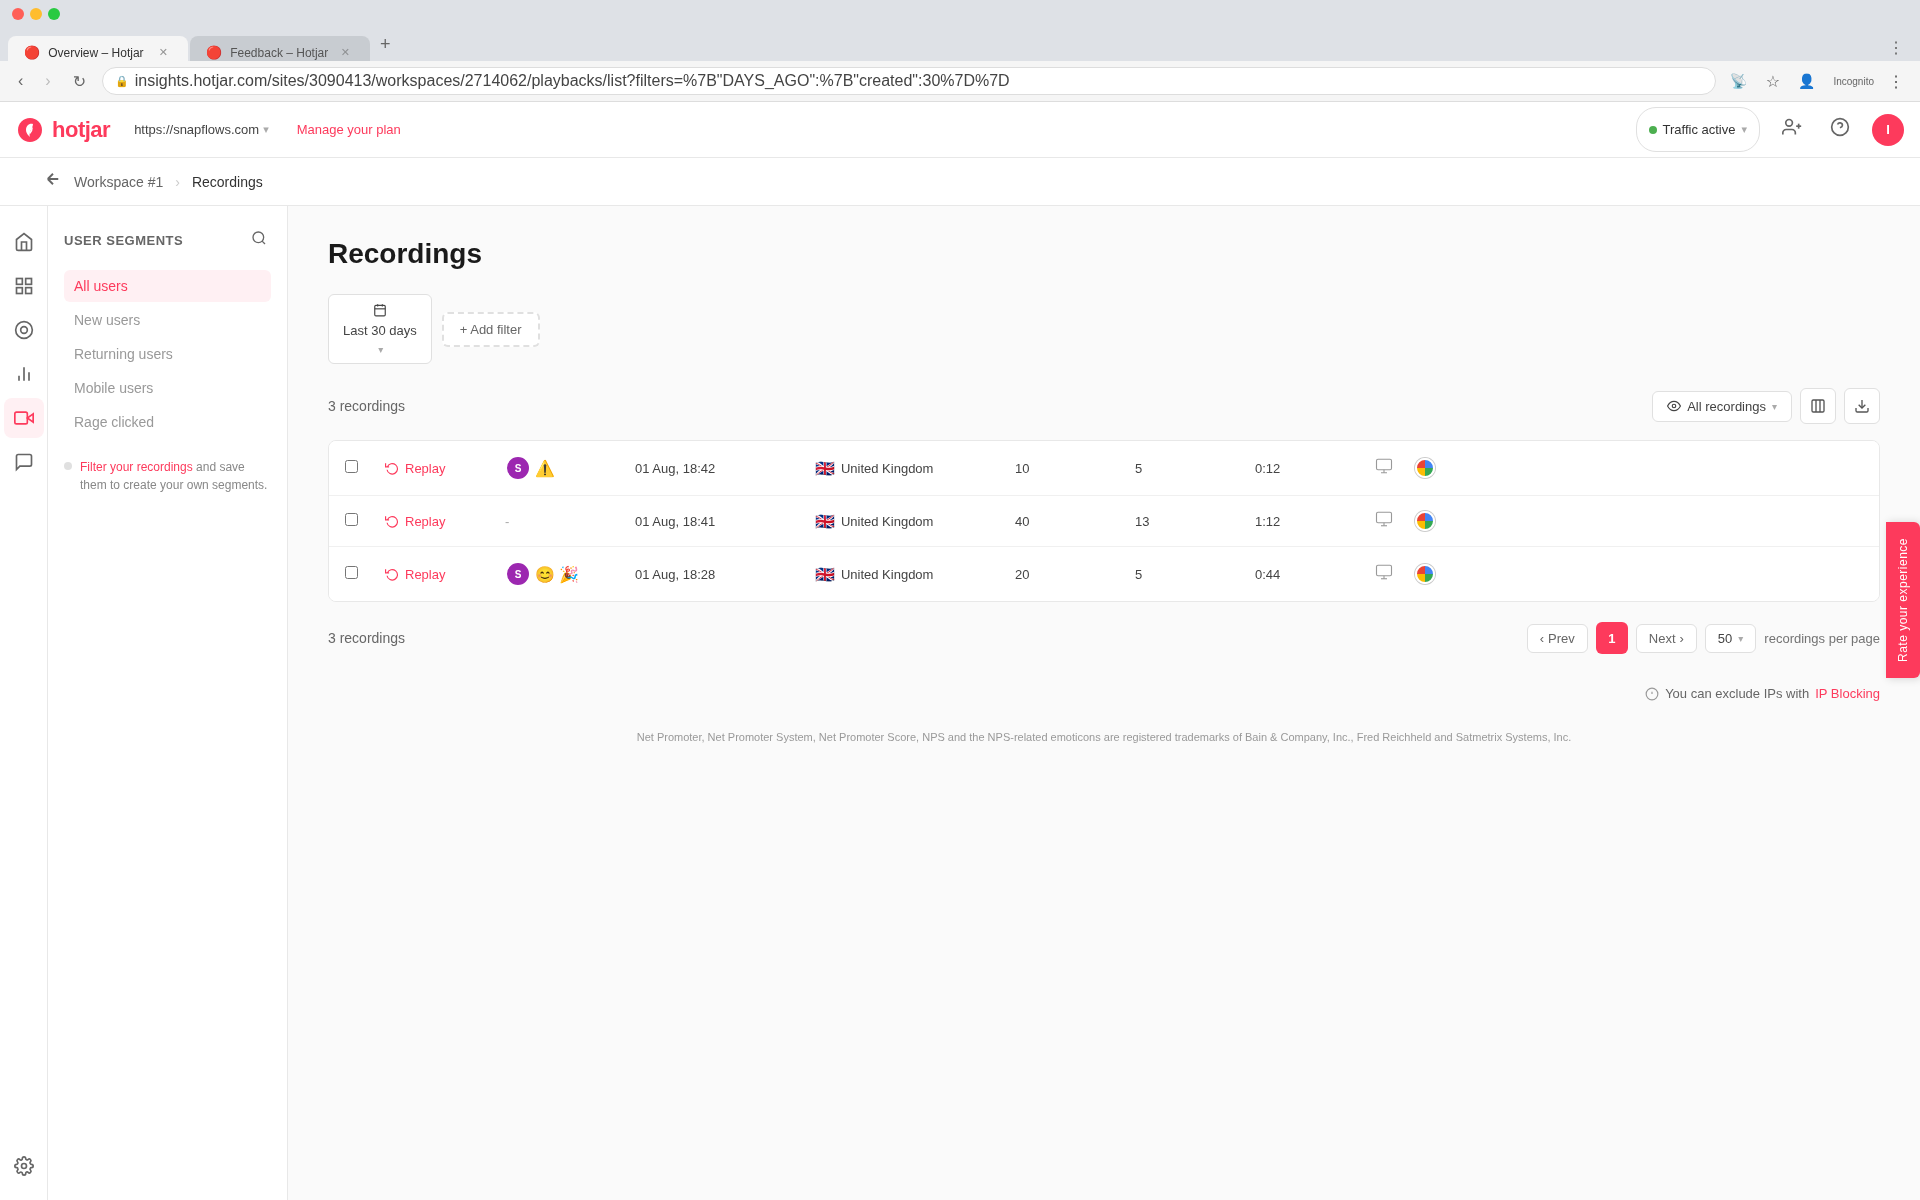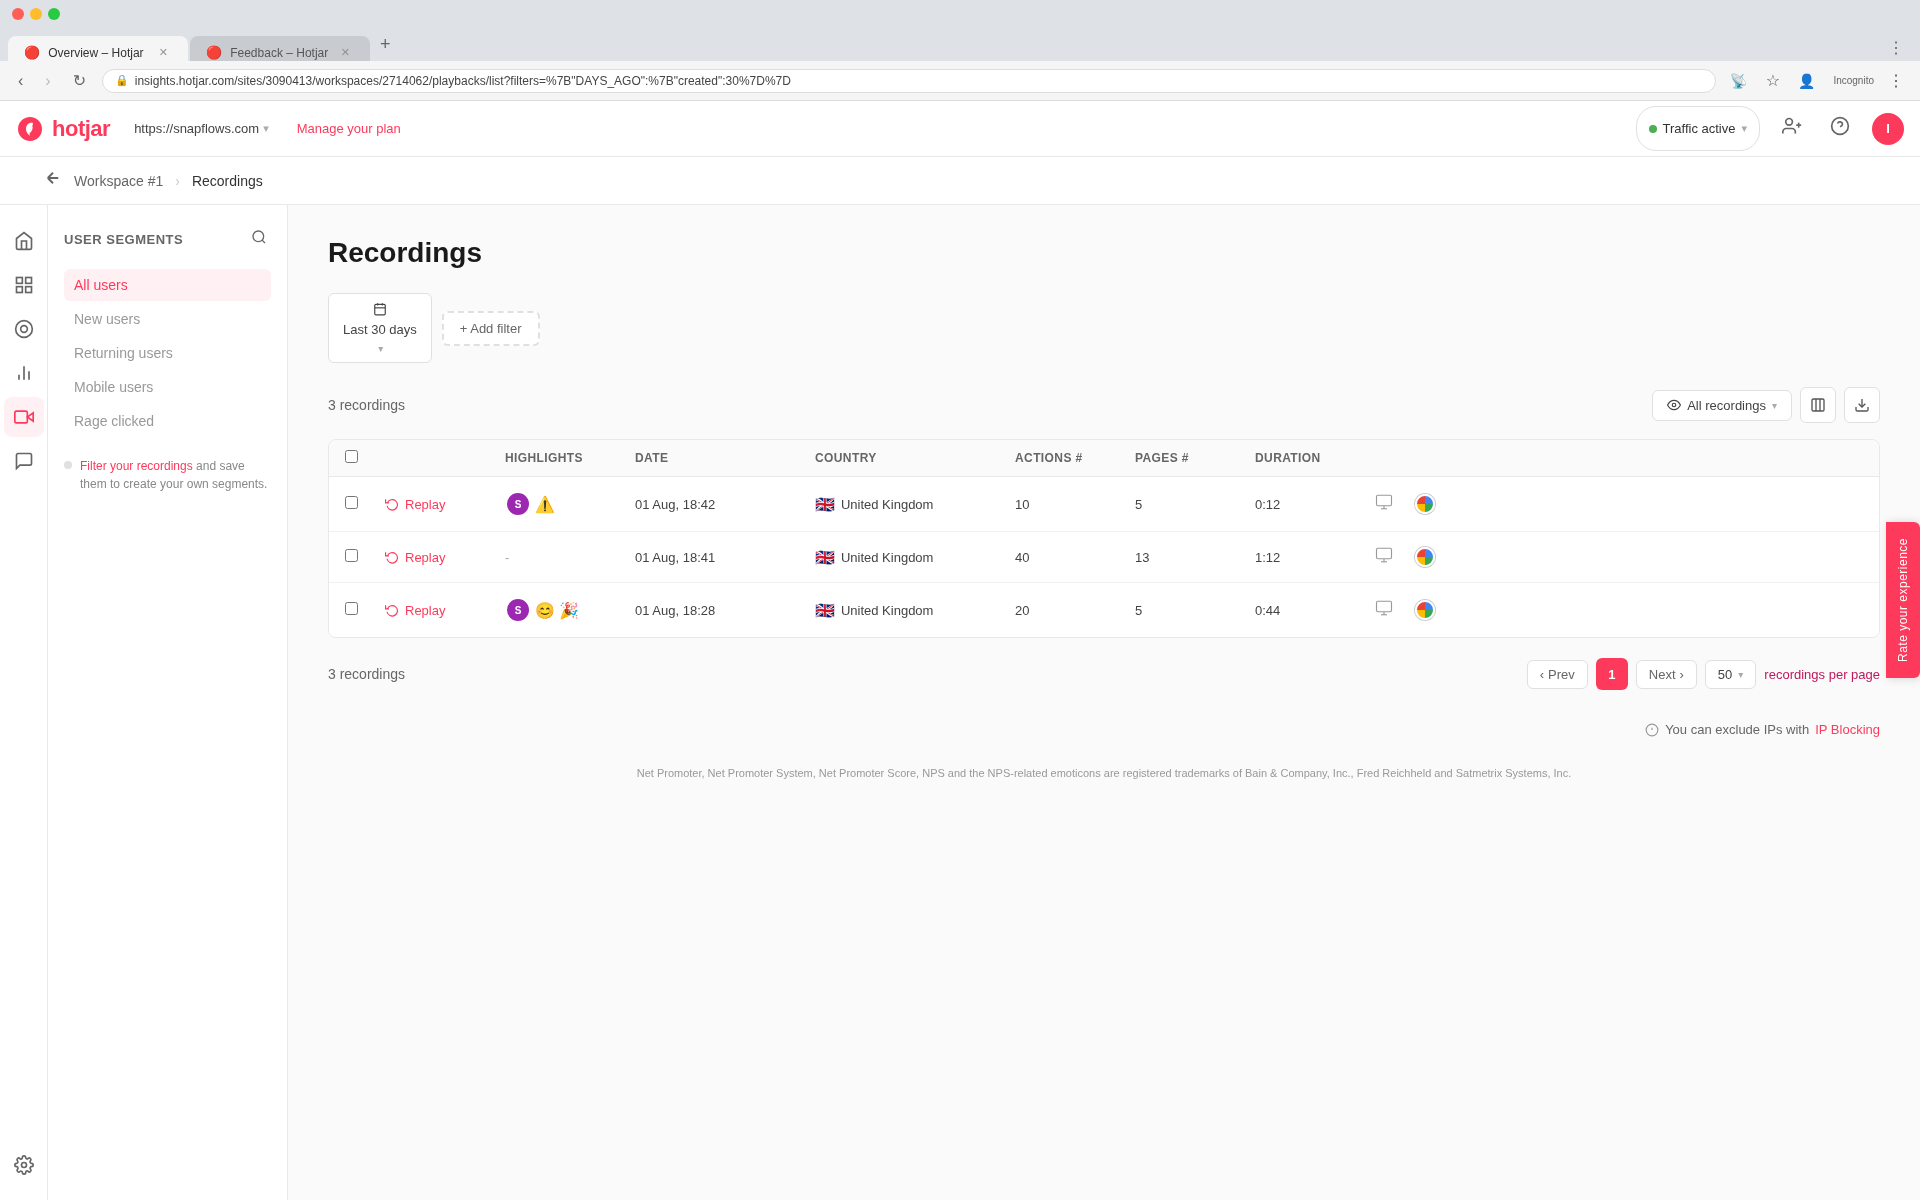--- a/index.html
+++ b/index.html
@@ -87,21 +87,21 @@
     .cell-num { font-size: 13px; color: #444; }
     .cell-duration { font-size: 13px; color: #444; }
     .cell-device { color: #888; font-size: 16px; }
 
     
     .pagination-area { display: flex; align-items: center; justify-content: space-between; padding: 20px 0; }
     .pagination-controls { display: flex; align-items: center; gap: 8px; }
     .page-nav-btn { display: flex; align-items: center; gap: 4px; padding: 6px 12px; border: 1px solid #e0e0e0; border-radius: 6px; background: white; cursor: pointer; font-size: 13px; color: #666; }
     .page-num { width: 32px; height: 32px; display: flex; align-items: center; justify-content: center; background: #fd3a5c; color: white; border-radius: 6px; font-size: 13px; font-weight: 600; }
     .per-page-select { display: flex; align-items: center; gap: 6px; padding: 6px 12px; border: 1px solid #e0e0e0; border-radius: 6px; background: white; cursor: pointer; font-size: 13px; color: #444; }
-    .per-page-label { font-size: 13px; color: #be185d; }
+    .per-page-label { font-size: 13px; color: #737373; }
 
     
     .ip-hint { display: flex; align-items: center; gap: 6px; justify-content: flex-end; padding: 12px 0; font-size: 13px; color: #666; }
     .ip-hint-link { color: #fd3a5c; text-decoration: none; font-weight: 500; }
 
     
     .footer-text { text-align: center; font-size: 11px; color: #999; line-height: 1.6; padding: 16px 0 0; }
 
     
     .chrome-top { background: #dee1e6; display: flex; flex-direction: column; }
@@ -146,21 +146,21 @@
     <span class="more-btn">⋮</span>
   </div>
 </div>
 
 <div class="browser-toolbar">
   <button class="browser-nav-btn">‹</button>
   <button class="browser-nav-btn" style="opacity:0.4;">›</button>
   <button class="browser-nav-btn">↻</button>
   <div class="url-bar">
     <span class="url-bar-lock">🔒</span>
-    <span style="font-size:12px; color:#444;">insights.hotjar.com/sites/3090413/workspaces/2714062/playbacks/list?filters=%7B"DAYS_AGO":%7B"created":30%7D%7D</span>
+    <span style="font-size:16px; color:#444;">insights.hotjar.com/sites/3090413/workspaces/2714062/playbacks/list?filters=%7B"DAYS_AGO":%7B"created":30%7D%7D</span>
   </div>
   <button class="browser-action-btn" style="font-size:14px;">📡</button>
   <button class="browser-action-btn">☆</button>
   <button class="browser-action-btn" style="font-size:14px;">👤</button>
   <span style="font-size:10px; color:#666; margin-left:4px;">Incognito</span>
   <button class="browser-action-btn">⋮</button>
 </div>
 
 <div class="app-header">
   <div class="hotjar-logo">
@@ -344,34 +344,20 @@
           <svg width="16" height="16" viewBox="0 0 24 24" fill="none" stroke="currentColor" stroke-width="2">
               <path d="M21 15v4a2 2 0 0 1-2 2H5a2 2 0 0 1-2-2v-4"></path>
               <polyline points="7 10 12 15 17 10"></polyline>
               <line x1="12" y1="15" x2="12" y2="3"></line>
             </svg>
         </div>
       </div>
     </div>
 
     <div class="recordings-table">
-      <div class="table-head">
-        <div class="th">
-          <input type="checkbox" style="">
-        </div>
-        <div class="th"></div>
-        <div class="th">Highlights</div>
-        <div class="th">Date</div>
-        <div class="th">Country</div>
-        <div class="th">Actions #</div>
-        <div class="th">Pages #</div>
-        <div class="th">Duration</div>
-        <div class="th"></div>
-        <div class="th"></div>
-      </div>
 
       <div class="table-row">
         <div><input type="checkbox" style=""></div>
         <div>
           <button class="replay-btn">
             <svg width="14" height="14" viewBox="0 0 24 24" fill="none" stroke="#fd3a5c" stroke-width="2">
                 <polyline points="1 4 1 10 7 10"></polyline>
                 <path d="M3.51 15a9 9 0 1 0 .49-4.92"></path>
               </svg>
             <span>Replay</span>

